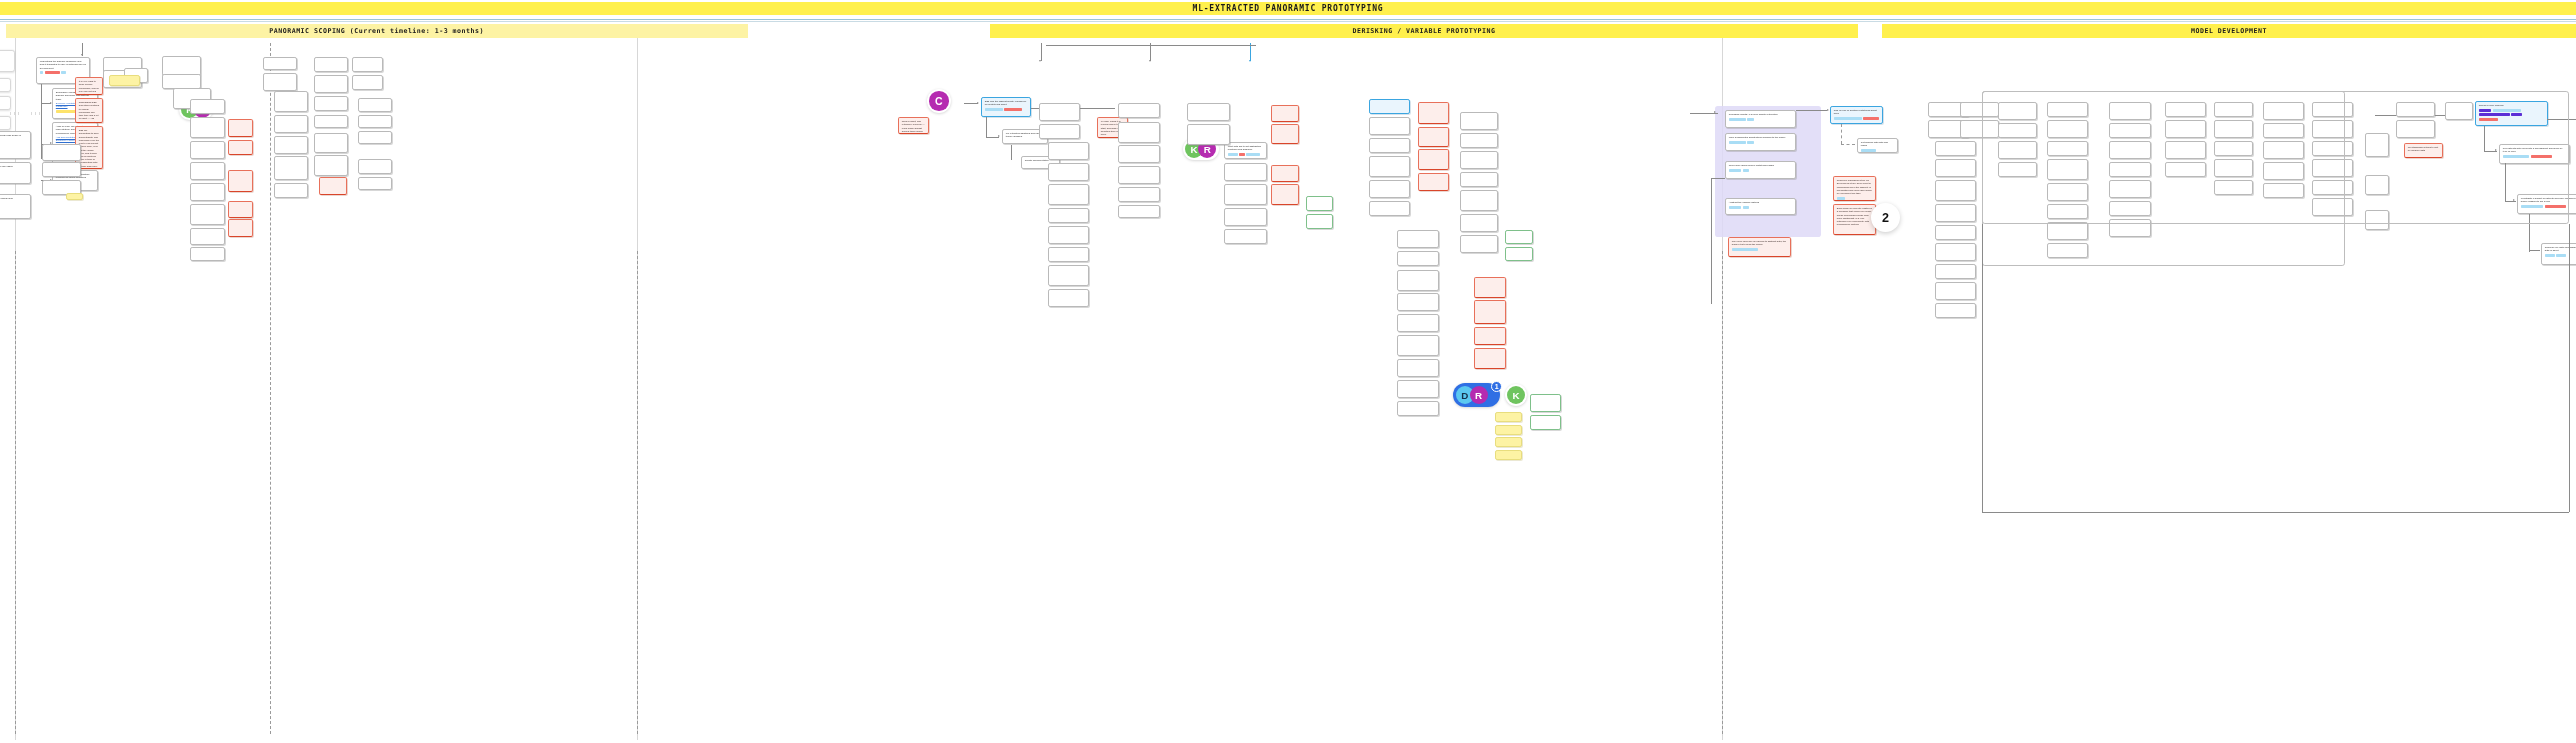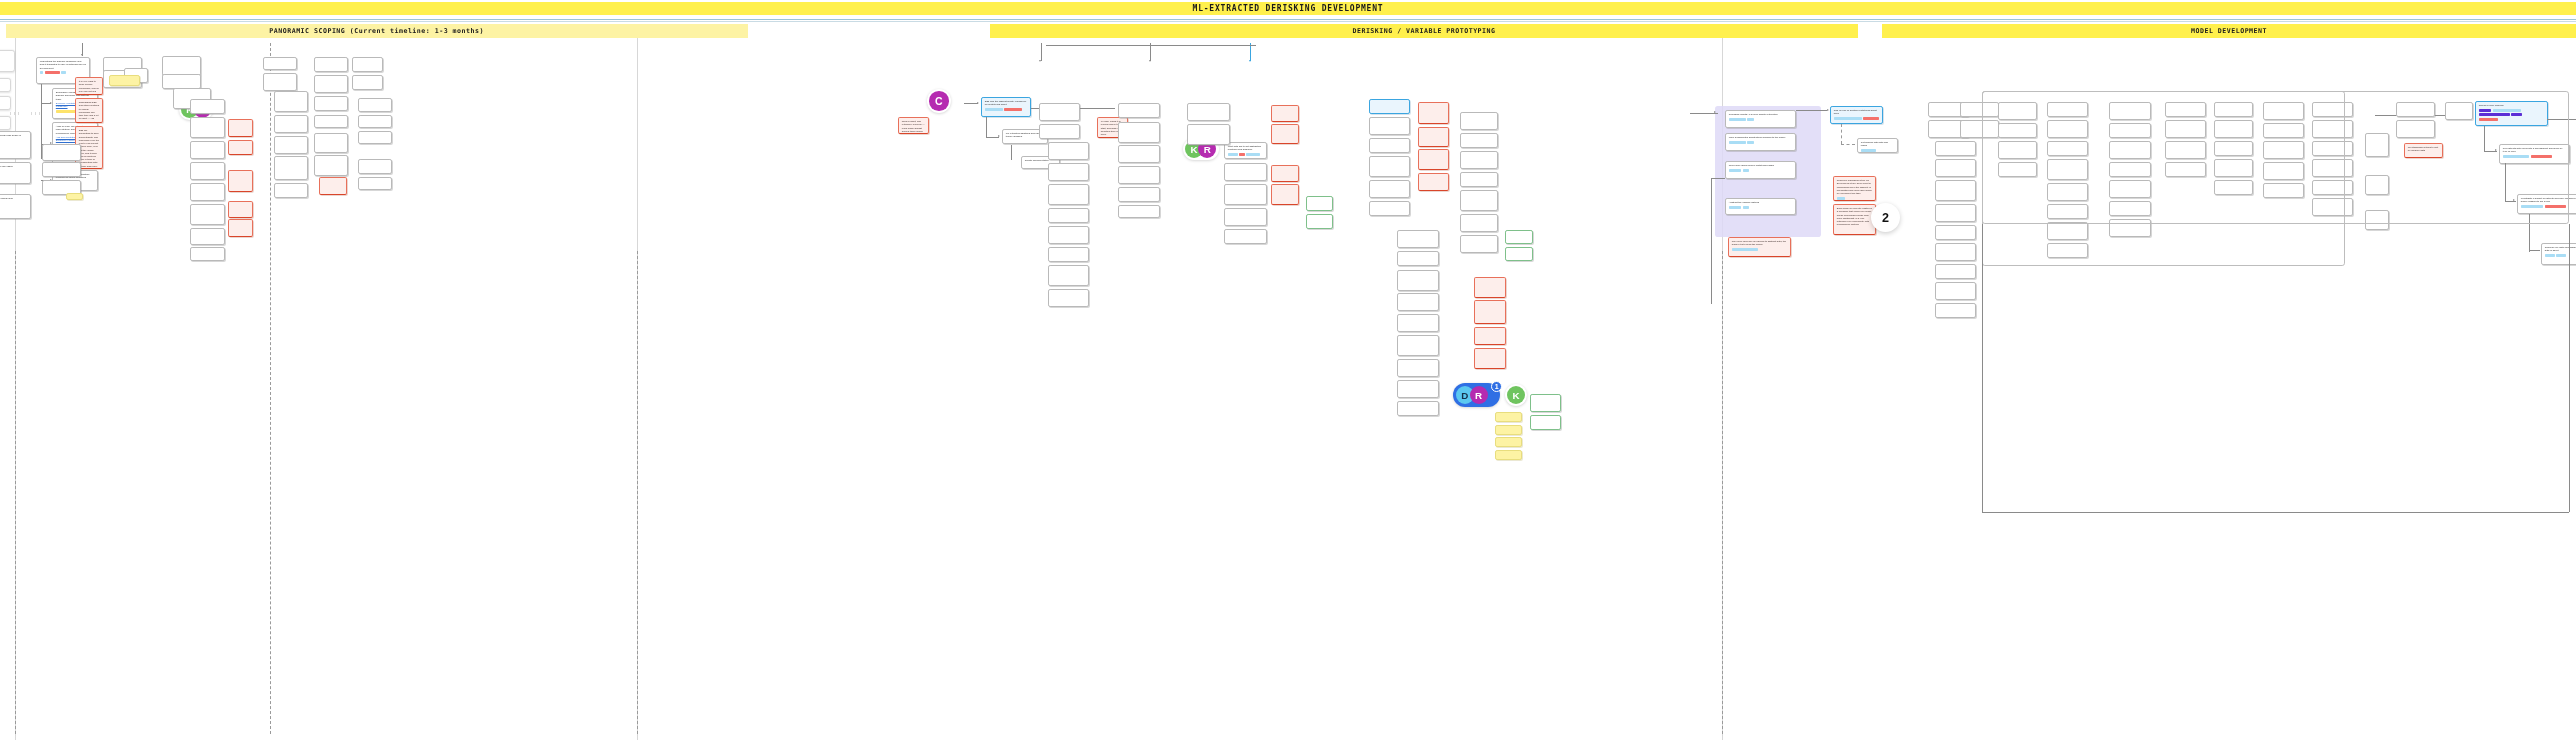--- a/index.html
+++ b/index.html
@@ -204,21 +204,21 @@
 </style>
 </head>
 <body>
 
 <div id="board">
 
   <div class="rule rule-a"></div>
   <div class="rule rule-b"></div>
 
   <div class="title-banner">
-    <span>ML-EXTRACTED DERISKING DEVELOPMENT</span>
+    <span>ML-EXTRACTED PANORAMIC PROTOTYPING</span>
   </div>
 
   <div class="phase-band band-scoping">
     <span>PANORAMIC SCOPING (Current timeline: 1-3 months)</span>
   </div>
   <div class="phase-band band-model">
     <span>MODEL DEVELOPMENT</span>
   </div>
   <div class="phase-band band-derisk">
     <span>DERISKING / VARIABLE PROTOTYPING</span>

